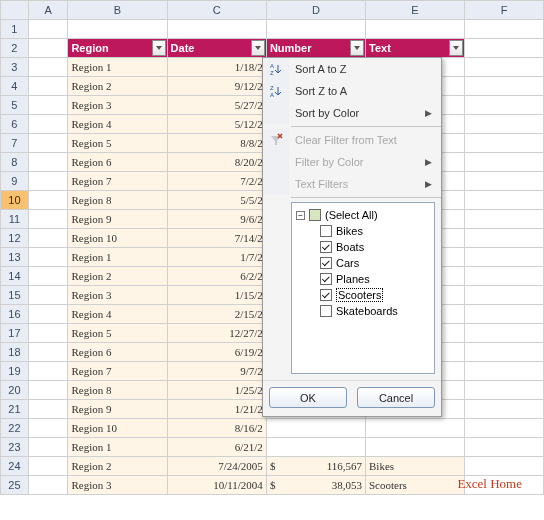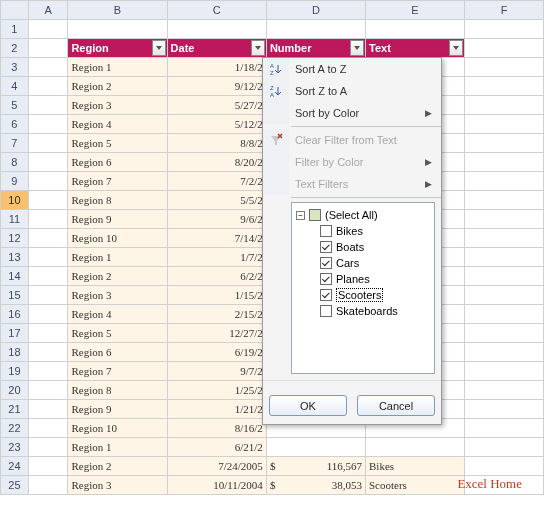--- a/index.html
+++ b/index.html
@@ -145,21 +145,21 @@
   .chk.mixed { background: #d8e6c0; }
   .item-label.sel {
     background:#fff;
     border:1px dotted #000;
     padding:0 1px;
   }
   .btnrow {
     display:flex;
     justify-content:center;
     gap:10px;
-    padding: 14px 6px 8px 6px;
+    padding: 6px 6px 8px 6px;
     border-top:1px solid #dcdcdc;
   }
   .winbtn {
     width: 80px;
     height: 21px;
     border:1px solid #7d98b8;
     border-radius:3px;
     background: linear-gradient(#fff,#e8eef6);
     font-size:11px;
     color:#222;

